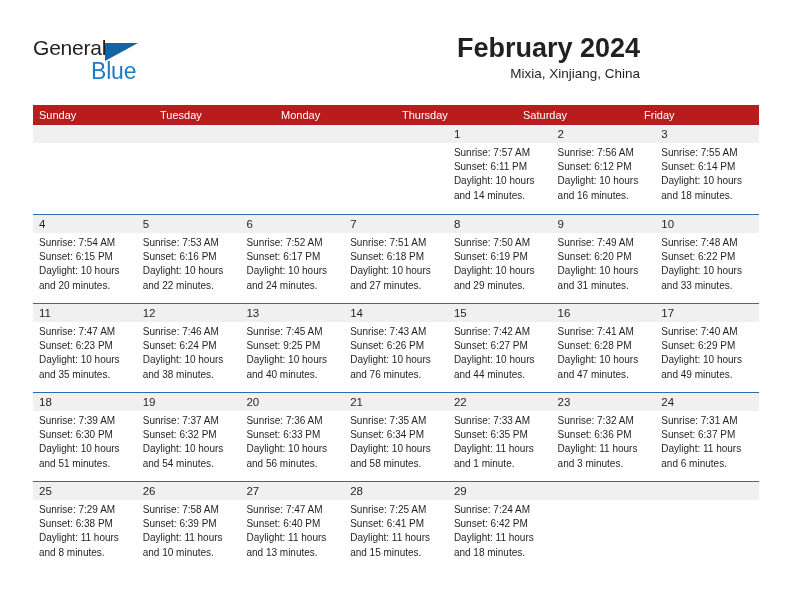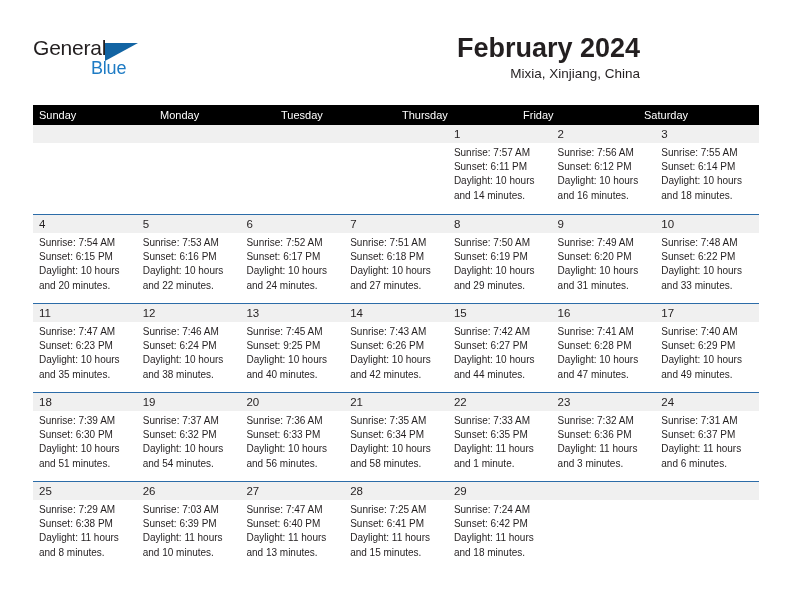--- a/index.html
+++ b/index.html
@@ -51,21 +51,21 @@
     top: 7px;
     width: 0;
     height: 0;
     border-left: 33px solid #1264a3;
     border-bottom: 18px solid transparent;
   }
   .logo-blue {
     position: absolute;
     left: 58px;
     top: 22px;
-    font-size: 18px;
+    font-size: 23px;
     letter-spacing: -0.2px;
     color: #1e7bc4;
     font-family: "Liberation Sans", sans-serif;
   }
   .title-block {
     position: absolute;
     right: 35px;
     top: 32px;
     text-align: right;
   }
@@ -85,21 +85,21 @@
 
   
   .calendar {
     position: absolute;
     left: 33px;
     top: 105px;
     width: 726px;
   }
   .dow-row {
     display: flex;
-    background: #000000;
+    background: #b91c1c;
     height: 20px;
   }
   .dow-cell {
     flex: 1 1 0;
     color: #ffffff;
     font-size: 11px;
     line-height: 20px;
     padding-left: 6px;
     box-sizing: border-box;
     white-space: nowrap;
@@ -159,25 +159,25 @@
       <div class="cal-title">February 2024</div>
       <div class="cal-subtitle">Mixia, Xinjiang, China</div>
     </div>
 
   </div>
 
   <div class="calendar">
 
     <div class="dow-row">
       <div class="dow-cell">Sunday</div>
+      <div class="dow-cell">Tuesday</div>
       <div class="dow-cell">Monday</div>
-      <div class="dow-cell">Tuesday</div>
       <div class="dow-cell">Thursday</div>
+      <div class="dow-cell">Saturday</div>
       <div class="dow-cell">Friday</div>
-      <div class="dow-cell">Saturday</div>
     </div>
 
     <div id="weeks-container">
         <div class="week-row first">
           <div class="day-cell empty">
             <div class="day-number-band"></div>
             <div class="day-info">
               <div></div>
               <div></div>
               <div></div>
@@ -331,21 +331,21 @@
               <div>Daylight: 10 hours</div>
               <div>and 40 minutes.</div>
             </div>
           </div>
           <div class="day-cell">
             <div class="day-number-band">14</div>
             <div class="day-info">
               <div>Sunrise: 7:43 AM</div>
               <div>Sunset: 6:26 PM</div>
               <div>Daylight: 10 hours</div>
-              <div>and 42 minutes.</div>
+              <div>and 76 minutes.</div>
             </div>
           </div>
           <div class="day-cell">
             <div class="day-number-band">15</div>
             <div class="day-info">
               <div>Sunrise: 7:42 AM</div>
               <div>Sunset: 6:27 PM</div>
               <div>Daylight: 10 hours</div>
               <div>and 44 minutes.</div>
             </div>
@@ -440,21 +440,21 @@
             <div class="day-info">
               <div>Sunrise: 7:29 AM</div>
               <div>Sunset: 6:38 PM</div>
               <div>Daylight: 11 hours</div>
               <div>and 8 minutes.</div>
             </div>
           </div>
           <div class="day-cell">
             <div class="day-number-band">26</div>
             <div class="day-info">
-              <div>Sunrise: 7:03 AM</div>
+              <div>Sunrise: 7:58 AM</div>
               <div>Sunset: 6:39 PM</div>
               <div>Daylight: 11 hours</div>
               <div>and 10 minutes.</div>
             </div>
           </div>
           <div class="day-cell">
             <div class="day-number-band">27</div>
             <div class="day-info">
               <div>Sunrise: 7:47 AM</div>
               <div>Sunset: 6:40 PM</div>

